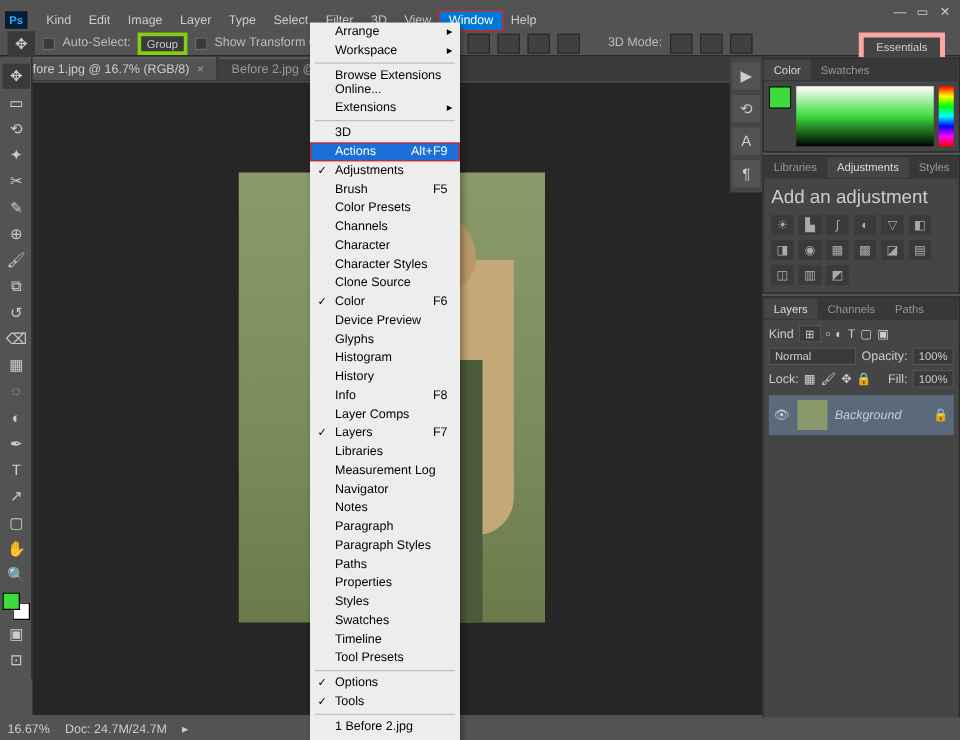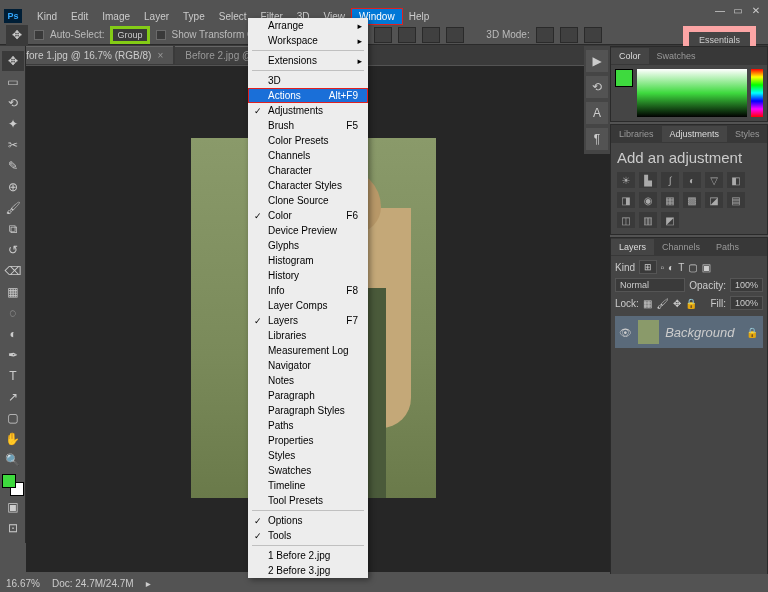--- a/index.html
+++ b/index.html
@@ -9,41 +9,41 @@
 .ps-logo{width:18px;height:14px;background:#001e36;color:#31a8ff;font-weight:bold;font-size:9px;display:flex;align-items:center;justify-content:center;margin-right:8px}
 .menu-item{color:#ccc;padding:2px 7px;cursor:pointer}
 .menu-item.hl{background:#0078d7;color:#fff;outline:1.5px solid #e02020}
 .win-controls{position:absolute;right:4px;top:3px;display:flex;gap:2px}
 .win-btn{width:16px;height:14px;color:#ccc;font-size:10px;display:flex;align-items:center;justify-content:center;cursor:pointer}
 .optionsbar{height:20px;background:#535353;display:flex;align-items:center;padding:0 6px;border-bottom:1px solid #2a2a2a;gap:6px}
 .opt-lbl{color:#bbb;font-size:10px}
 .opt-chk{width:10px;height:10px;background:#3a3a3a;border:1px solid #6a6a6a}
 .opt-sel{background:#3a3a3a;color:#ccc;padding:1px 4px;font-size:9px;border:3px solid #84cc16}
 .opt-icon{width:18px;height:16px;background:#404040;border:1px solid #2a2a2a}
-.essentials{position:absolute;right:12px;top:26px;background:#454545;color:#ccc;padding:3px 10px;font-size:9px;border:6px solid #fca5a5}
+.essentials{position:absolute;right:12px;top:26px;background:#454545;color:#ccc;padding:3px 10px;font-size:9px;border:4px solid #fca5a5}
 .tabbar{height:20px;background:#3a3a3a;display:flex;align-items:center;padding-left:4px;gap:2px}
 .doc-tab{background:#535353;color:#ccc;padding:3px 10px;font-size:9px;display:flex;align-items:center;gap:6px;border-top:1px solid #666}
 .doc-tab.inactive{background:#404040;color:#999}
 .tab-close{color:#999;cursor:pointer}
 .toolpanel{position:absolute;left:0;top:46px;width:26px;background:#535353;border-right:1px solid #2a2a2a;padding:4px 2px}
 .tool{width:22px;height:20px;display:flex;align-items:center;justify-content:center;margin:1px 0;color:#ccc;cursor:pointer;font-size:12px}
 .tool.sel{background:#3a3a3a}
 .fg-bg{position:relative;width:22px;height:22px;margin-top:4px}
 .fg{position:absolute;width:14px;height:14px;background:#3eda3e;border:1px solid #000;top:0;left:0}
 .bg{position:absolute;width:14px;height:14px;background:#fff;border:1px solid #000;bottom:0;right:0}
 .canvas-area{position:absolute;left:26px;top:66px;right:158px;bottom:20px;background:#262626;overflow:hidden}
 .canvas-img{position:absolute;left:165px;top:72px;width:245px;height:360px;background:linear-gradient(to bottom,#8a9a6a 0%,#7a8a5a 60%,#6a7a4a 100%);overflow:hidden}
 .person{position:absolute;bottom:0;left:50px;width:150px;height:340px}
 .hat{position:absolute;top:10px;left:10px;width:130px;height:65px;background:#b89868;border-radius:60px 60px 40px 40px}
 .hair{position:absolute;top:50px;right:-20px;width:80px;height:220px;background:#c4a878;border-radius:0 0 30px 30px}
 .jacket{position:absolute;top:130px;left:10px;width:135px;height:210px;background:#4a5a3a}
 .shirt{position:absolute;top:140px;left:30px;width:70px;height:180px;background:repeating-linear-gradient(90deg,#e8e4d8 0 4px,#a09888 4px 6px)}
 .statusbar{position:absolute;left:0;bottom:0;height:18px;width:100%;background:#535353;display:flex;align-items:center;padding:0 6px;color:#ccc;font-size:9px;gap:12px}
 .dropdown{position:absolute;left:248px;top:18px;width:120px;background:#ededed;box-shadow:2px 2px 6px rgba(0,0,0,.4);z-index:100}
-.dd-item{padding:2px 10px 2px 20px;font-size:10px;color:#000;display:flex;justify-content:space-between;align-items:flex-end;cursor:pointer;position:relative}
+.dd-item{padding:2px 10px 2px 20px;font-size:10px;color:#000;display:flex;justify-content:space-between;align-items:flex-start;cursor:pointer;position:relative}
 .dd-item.hl{background:#1a6fd8;color:#fff;outline:1.5px solid #e02020;outline-offset:-1px}
 .dd-sep{height:1px;background:#c0c0c0;margin:2px 4px}
 .dd-check::before{content:"✓";position:absolute;left:6px;font-size:9px}
 .dd-arrow::after{content:"▸";position:absolute;right:6px;font-size:9px}
 .right-panels{position:absolute;right:0;top:46px;width:158px;bottom:0;background:#535353;display:flex;flex-direction:column}
 .collapsed-strip{position:absolute;right:158px;top:46px;width:26px;background:#454545}
 .cstrip-btn{width:22px;height:22px;margin:4px 2px;background:#535353;display:flex;align-items:center;justify-content:center;color:#ccc;font-size:12px}
 .panel{background:#454545;border:1px solid #2a2a2a;margin-bottom:2px}
 .panel-tabs{display:flex;background:#383838;height:18px;align-items:center}
 .panel-tab{color:#999;padding:3px 8px;font-size:9px;cursor:pointer}
@@ -52,21 +52,21 @@
 .color-swatch{width:18px;height:18px;background:#3eda3e;border:1px solid #000}
 .gradient-box{flex:1;height:48px;background:linear-gradient(to bottom,#fff,#3eda3e,#000)}
 .hue-strip{width:12px;height:48px;background:linear-gradient(to bottom,red,#ff0,#0f0,#0ff,#00f,#f0f,red)}
 .adjust-panel-body{padding:6px;color:#ccc}
 .adjust-title{font-size:15px;margin-bottom:6px}
 .adjust-icons{display:flex;flex-wrap:wrap;gap:4px}
 .adj-icon{width:18px;height:16px;background:#3a3a3a;color:#aaa;display:flex;align-items:center;justify-content:center;font-size:10px}
 .layers-body{padding:4px;color:#ccc}
 .layer-row{display:flex;align-items:center;padding:4px;background:#5a6a7a;gap:6px;margin-top:6px}
 .layer-thumb{width:24px;height:24px;background:#8a9a6a}
-.layer-name{font-style:italic;font-size:13px}
+.layer-name{font-style:italic;font-size:10px}
 .layer-ctrl{display:flex;gap:4px;margin-bottom:4px;font-size:9px;align-items:center}
 .layer-sel{background:#3a3a3a;padding:1px 4px;font-size:9px;color:#ccc;border:1px solid #555}
 </style>
 </head>
 <body>
 
 <div class="titlebar"></div>
 
 <div class="menubar">
   <div class="ps-logo">Ps</div>
@@ -255,20 +255,23 @@
 </div>
 
 <div class="dropdown" id="dd">
     <div class="dd-item dd-arrow">
       <span>Arrange</span>
     </div>
     <div class="dd-item dd-arrow">
       <span>Workspace</span>
     </div>
     <div class="dd-sep"></div>
+    <div class="dd-item">
+      <span>Browse Extensions Online...</span>
+    </div>
     <div class="dd-item dd-arrow">
       <span>Extensions</span>
     </div>
     <div class="dd-sep"></div>
     <div class="dd-item">
       <span>3D</span>
     </div>
     <div class="dd-item hl">
       <span>Actions</span>
       <span>Alt+F9</span>

